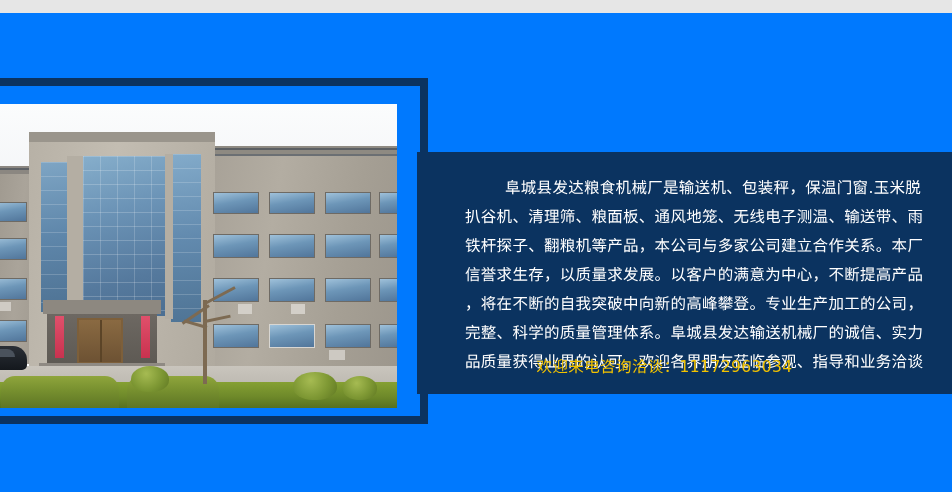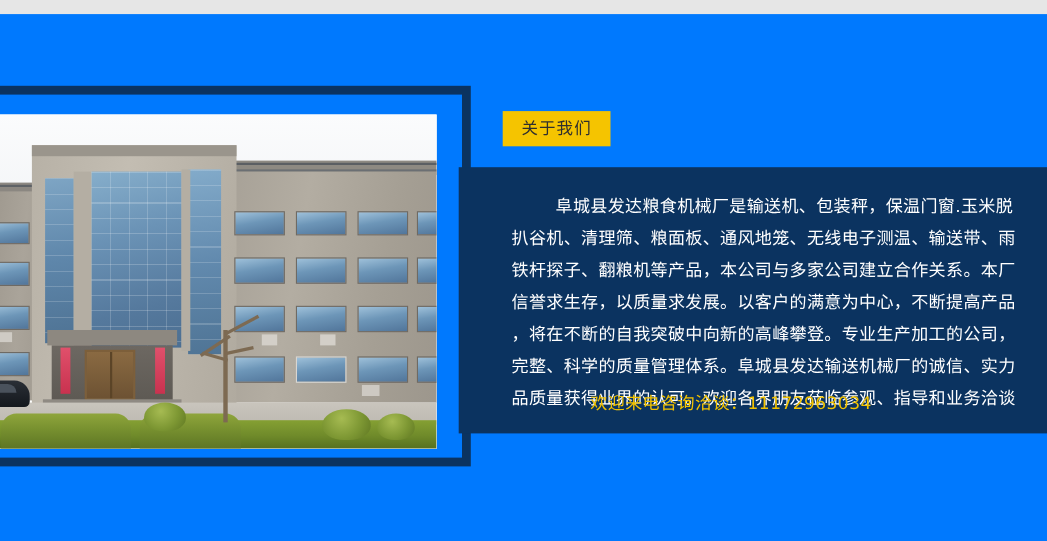--- a/index.html
+++ b/index.html
@@ -376,21 +376,20 @@
           <div class="tree-trunk" style="left:214px;top:198px;width:34px;height:3px;transform:rotate(-28deg);transform-origin:left center;"></div>
           <div class="tree-trunk" style="left:214px;top:216px;width:26px;height:3px;transform:rotate(-12deg);transform-origin:left center;"></div>
           <div class="tree-trunk" style="left:192px;top:222px;width:24px;height:3px;transform:rotate(16deg);transform-origin:right center;"></div>
 
           <div class="car"></div>
         </div>
       </div>
     </div>
   </div>
 
-  <button class="about-btn">关于我们</button>
 
   <div class="text-panel">
     <div class="body-copy">
       <span class="ln first">阜城县发达粮食机械厂是输送机、包装秤，保温门窗.玉米脱</span>
       <span class="ln">扒谷机、清理筛、粮面板、通风地笼、无线电子测温、输送带、雨</span>
       <span class="ln">铁杆探子、翻粮机等产品，本公司与多家公司建立合作关系。本厂</span>
       <span class="ln">信誉求生存，以质量求发展。以客户的满意为中心，不断提高产品</span>
       <span class="ln">，将在不断的自我突破中向新的高峰攀登。专业生产加工的公司，</span>
       <span class="ln">完整、科学的质量管理体系。阜城县发达输送机械厂的诚信、实力</span>
       <span class="ln">品质量获得业界的认可。欢迎各界朋友莅临参观、指导和业务洽谈</span>

